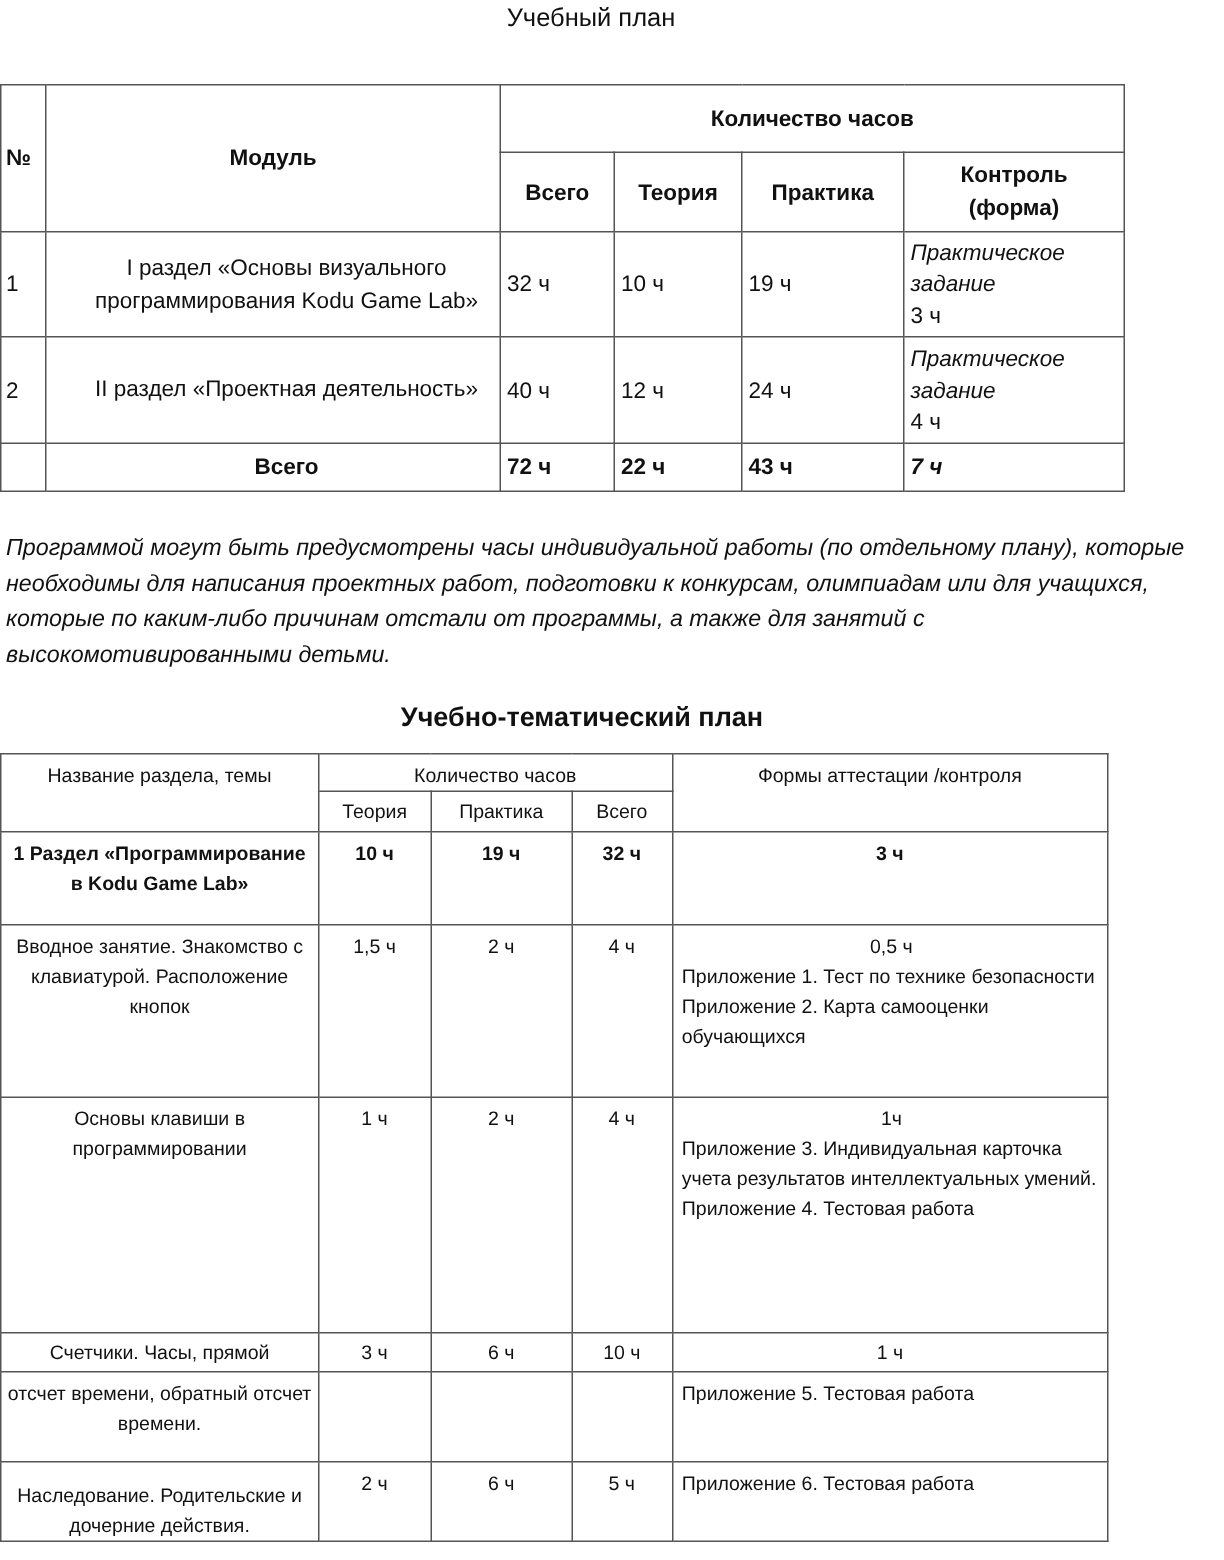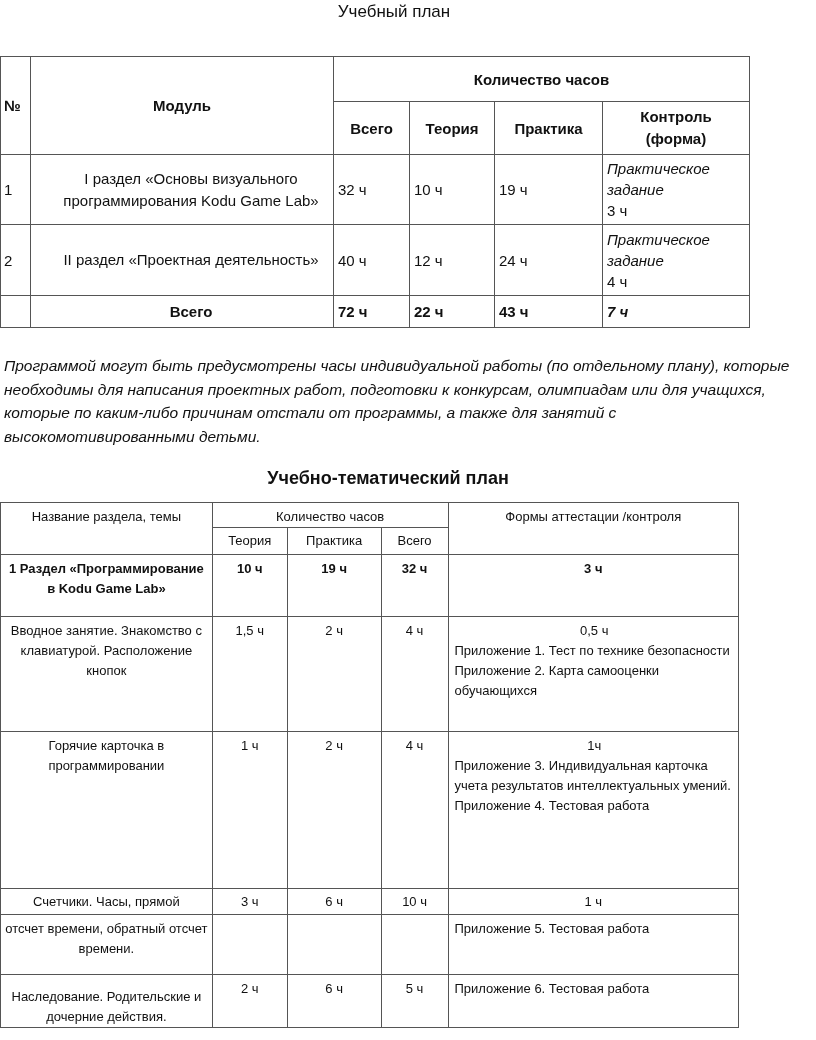--- a/index.html
+++ b/index.html
@@ -134,21 +134,21 @@
     <td style="padding-top:4px">1,5 ч</td>
     <td style="padding-top:4px">2 ч</td>
     <td style="padding-top:4px">4 ч</td>
     <td class="att" style="padding-top:4px">
       <span class="c">0,5 ч</span>
       <span>Приложение 1. Тест по технике безопасности</span><br>
       <span>Приложение 2. Карта самооценки обучающихся</span>
     </td>
   </tr>
   <tr style="height:157px">
-    <td style="padding-top:4px">Горячие карточка в программировании</td>
+    <td style="padding-top:4px">Основы клавиши в программировании</td>
     <td style="padding-top:4px">1 ч</td>
     <td style="padding-top:4px">2 ч</td>
     <td style="padding-top:4px">4 ч</td>
     <td class="att" style="padding-top:4px">
       <span class="c">1ч</span>
       <span>Приложение 3. Индивидуальная карточка учета результатов интеллектуальных умений.</span><br>
       <span>Приложение 4. Тестовая работа</span>
     </td>
   </tr>
   <tr style="height:26px">

